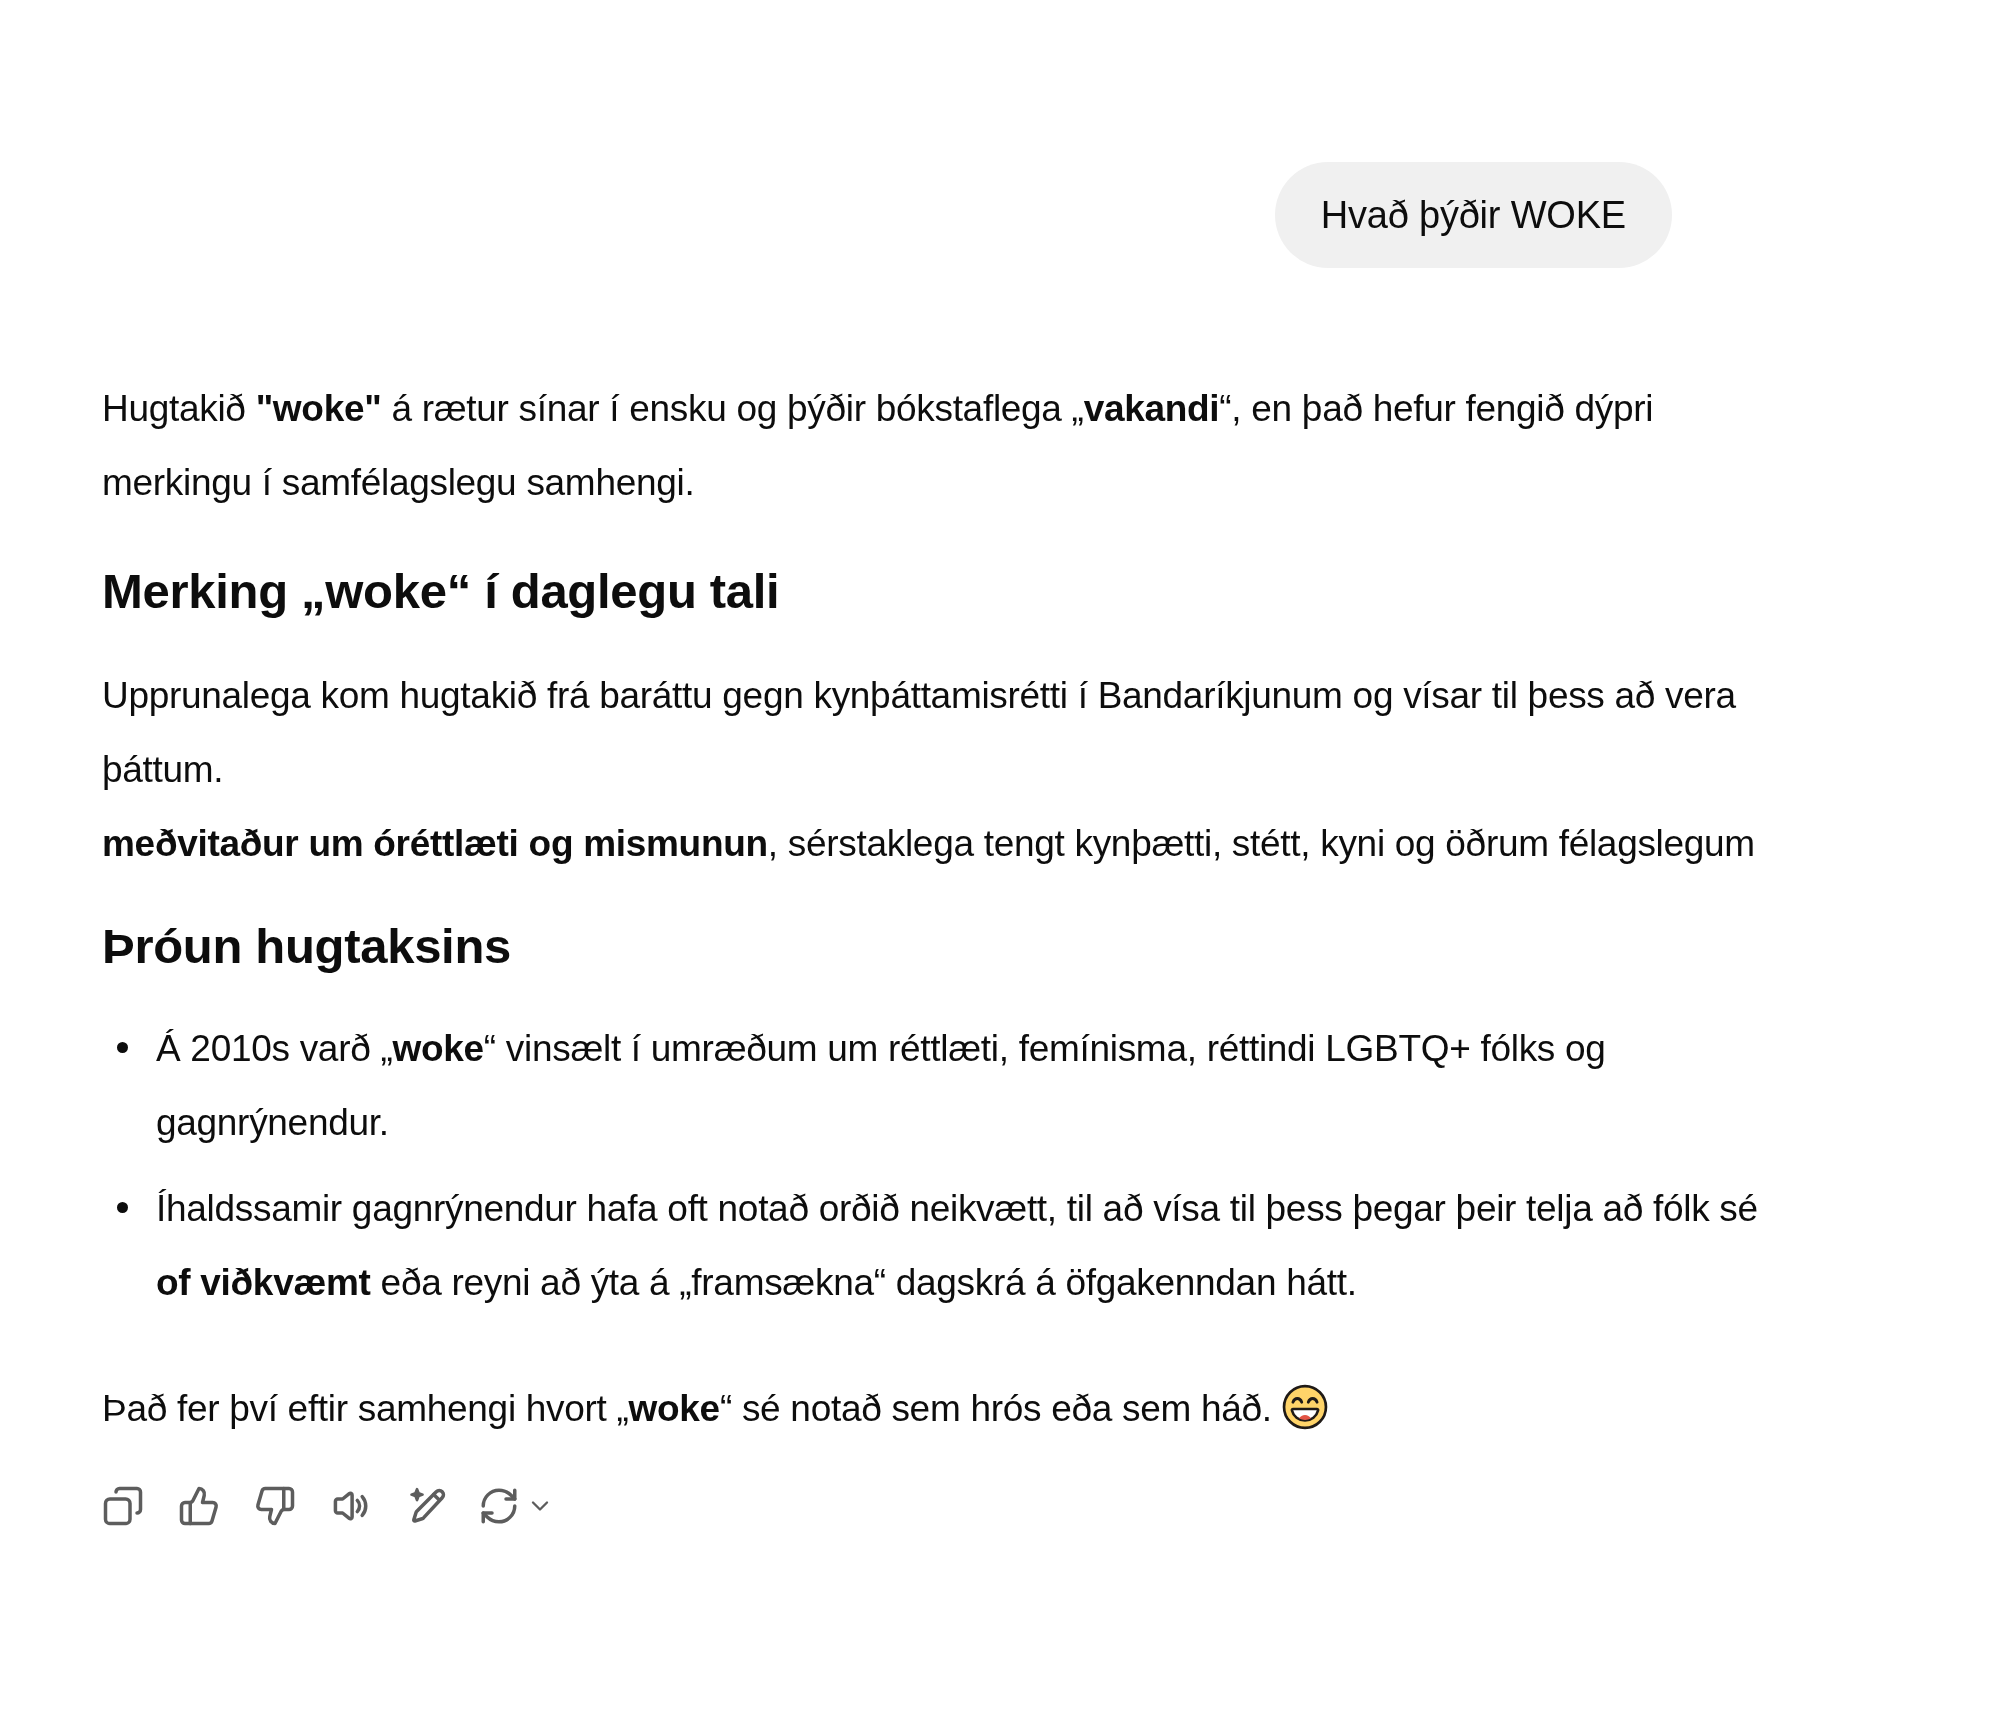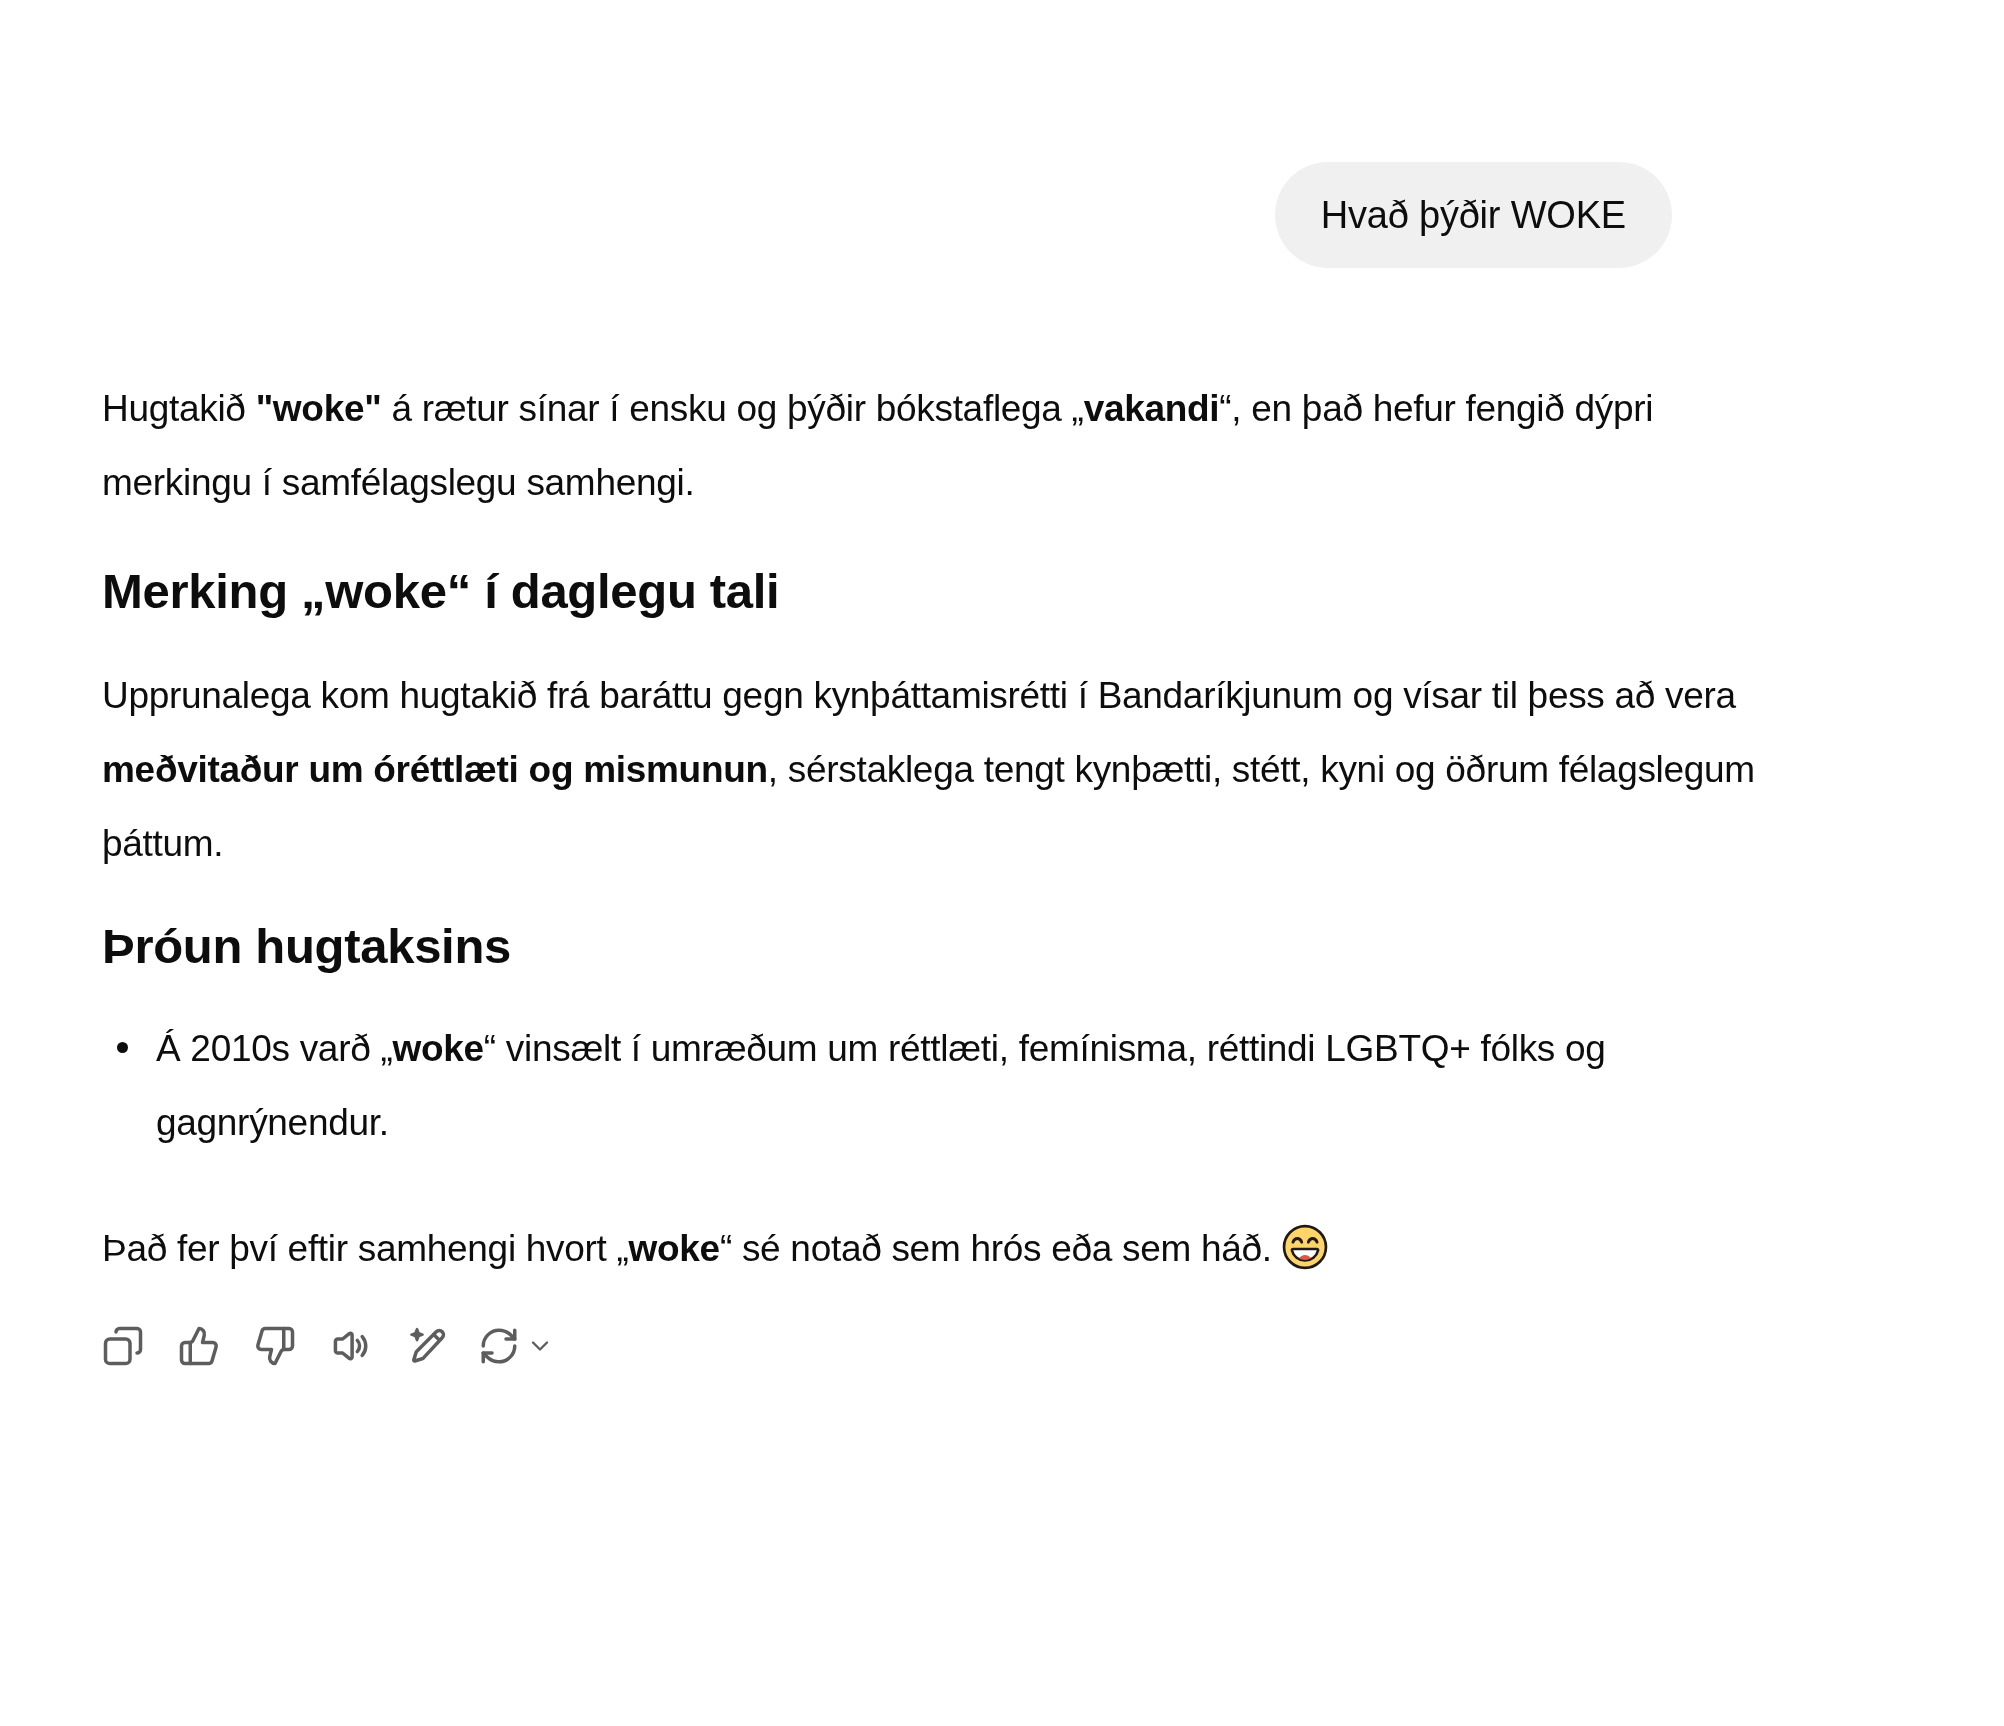--- a/index.html
+++ b/index.html
@@ -124,30 +124,34 @@
 
     <div class="para p-intro">
       <div class="ln"><span>Hugtakið </span><b>"woke"</b><span> á rætur sínar í ensku og þýðir bókstaflega „</span><b>vakandi</b><span>“, en það hefur fengið dýpri</span></div>
       <div class="ln"><span>merkingu í samfélagslegu samhengi.</span></div>
     </div>
 
     <h2 class="md-heading h-meaning">Merking „woke“ í daglegu tali</h2>
 
     <div class="para p-meaning">
       <div class="ln"><span>Upprunalega kom hugtakið frá baráttu gegn kynþáttamisrétti í Bandaríkjunum og vísar til þess að vera</span></div>
+      <div class="ln"><span>þáttum.</span></div>
       <div class="ln"><b>meðvitaður um óréttlæti og mismunun</b><span>, sérstaklega tengt kynþætti, stétt, kyni og öðrum félagslegum</span></div>
-      <div class="ln"><span>þáttum.</span></div>
     </div>
 
     <h2 class="md-heading h-evolution">Þróun hugtaksins</h2>
 
     <ul class="bullets para">
       <li>
         <div class="ln"><span>Á 2010s varð „</span><b>woke</b><span>“ vinsælt í umræðum um réttlæti, femínisma, réttindi LGBTQ+ fólks og</span></div>
         <div class="ln"><span>gagnrýnendur.</span></div>
+      </li>
+      <li>
+        <div class="ln"><span>Íhaldssamir gagnrýnendur hafa oft notað orðið neikvætt, til að vísa til þess þegar þeir telja að fólk sé</span></div>
+        <div class="ln"><b>of viðkvæmt</b><span> eða reyni að ýta á „framsækna“ dagskrá á öfgakenndan hátt.</span></div>
       </li>
     </ul>
 
     <div class="para p-outro">
       <div class="ln"><span>Það fer því eftir samhengi hvort „</span><b>woke</b><span>“ sé notað sem hrós eða sem háð.</span><span class="emoji-svg" aria-label="😄"><svg width="46" height="46" viewBox="0 0 36 36">
           <circle cx="18" cy="18" r="16.4" fill="#ffd469" stroke="#1f1a17" stroke-width="2.1"></circle>
           <path d="M8.6 14.2c1.3-3.8 5.5-3.8 6.8 0" fill="none" stroke="#1f1a17" stroke-width="2.3" stroke-linecap="round"></path>
           <path d="M20.6 14.2c1.3-3.8 5.5-3.8 6.8 0" fill="none" stroke="#1f1a17" stroke-width="2.3" stroke-linecap="round"></path>
           <path d="M8.6 19.6c-.5 0-1 .45-.85 1.05C8.9 25.4 13 28.6 18 28.6s9.1-3.2 10.25-7.95c.15-.6-.35-1.05-.85-1.05Z" fill="#ffffff" stroke="#1f1a17" stroke-width="2" stroke-linejoin="round"></path>
           <path d="M13.4 26.9c1.3.8 2.9 1.25 4.6 1.25s3.3-.45 4.6-1.25c-.9-1.7-2.6-2.7-4.6-2.7s-3.7 1-4.6 2.7Z" fill="#e25444"></path>

